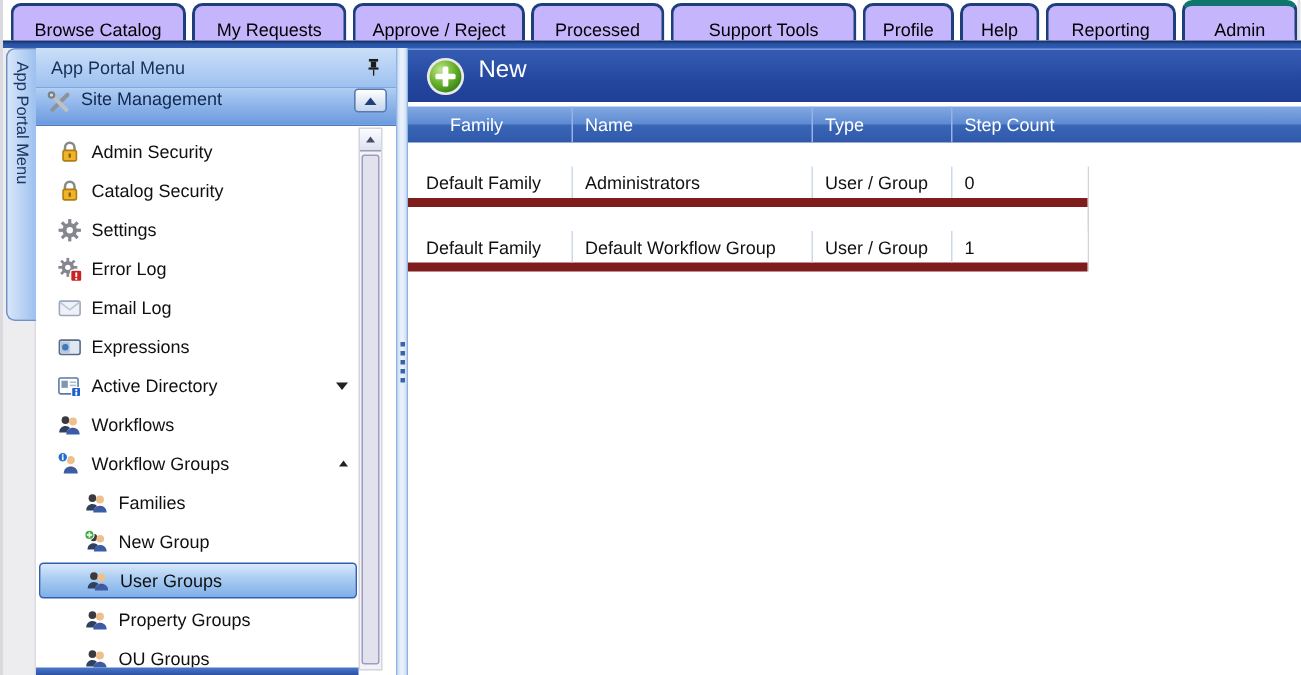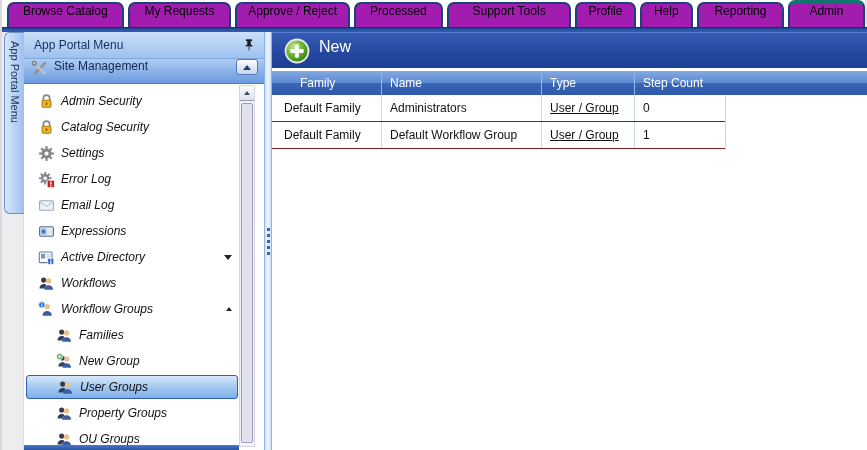--- a/index.html
+++ b/index.html
@@ -3,22 +3,22 @@
 <meta charset="utf-8">
 <style>
   * { margin:0; padding:0; box-sizing:border-box; }
   html,body { width:867px; height:450px; background:#fff; overflow:hidden;
     font-family:"Liberation Sans", sans-serif; font-size:12px; color:#111; }
   .screen { position:absolute; top:0; left:0; width:867px; height:450px; background:#fff;
     border-left:2px solid #d9d9de; border-right:2px solid #e4e4e8; }
 
   
   .tabbar { position:absolute; top:0; left:0; width:867px; height:27px; display:flex; align-items:flex-end; padding-left:5px; }
-  .tab { height:25px; margin-right:4px; background:#a21caf; border:2px solid #1d3f7c; border-bottom:none;
-    border-radius:7px 7px 0 0; display:flex; align-items:flex-start; justify-content:center;
+  .tab { height:25px; margin-right:4px; background:#c4b5fd; border:2px solid #1d3f7c; border-bottom:none;
+    border-radius:7px 7px 0 0; display:flex; align-items:flex-end; justify-content:center;
     font-size:12px; color:#000; cursor:pointer; position:relative; z-index:2; }
   .tab.active { height:27px; border-top:4px solid #0f766e; }
   .tab-underline { position:absolute; top:27px; left:0; width:867px; height:5px;
     background:linear-gradient(#0e2a5e, #2a52a5 45%, #2f5bb2); z-index:3; }
 
   
   .leftstrip { position:absolute; top:32px; left:0; width:22px; height:418px; background:#ededf0; border-right:1px solid #dcdce2; }
   .vtab { position:absolute; top:0; left:2px; width:20px; height:182px;
     background:linear-gradient(90deg,#d8e6fa,#9dc0ef); border:1px solid #6e93c9; border-right:none;
     border-radius:6px 0 0 6px; writing-mode:vertical-rl; display:flex; align-items:center;
@@ -31,21 +31,21 @@
   .sb-header .title { flex:1; }
   .sb-section { height:25px; background:linear-gradient(#aecdf3,#6b9adf); border-bottom:1px solid #4a7abf;
     display:flex; padding:0 6px; color:#12284f; cursor:pointer; }
   .sb-section .lbl { flex:1; margin-left:5px; }
   .collapse-btn { width:22px; height:16px; border:1px solid #587ab0; border-radius:3px;
     background:linear-gradient(#ffffff,#c3d4ec); display:flex; align-items:center; justify-content:center; cursor:pointer; }
   .tri-up { width:0; height:0; border-left:4px solid transparent; border-right:4px solid transparent; border-bottom:5px solid #1d3f7c; }
   .tri-dn { width:0; height:0; border-left:4px solid transparent; border-right:4px solid transparent; border-top:5px solid #222; }
   .tri-up.small { border-left-width:3px; border-right-width:3px; border-bottom:4px solid #222; }
 
-  .sb-list { position:absolute; top:53px; left:0; width:240px; height:360px; background:#fff; padding-top:3px; overflow:hidden;font-style:italic; }
+  .sb-list { position:absolute; top:53px; left:0; width:240px; height:360px; background:#fff; padding-top:3px; overflow:hidden; }
   .sb-item { height:26px; display:flex; align-items:center; padding-left:12px; padding-right:30px;
     color:#101010; cursor:pointer; position:relative; margin:0 26px 0 2px; }
   .sb-item.child { padding-left:30px; }
   .sb-item.selected { background:linear-gradient(#d9e8fa,#a9ccf2 45%,#7fafe9); border:1px solid #2f5fae; border-radius:3px; height:24px; margin-top:1px; margin-bottom:1px; }
   .sb-item .lbl { margin-left:6px; white-space:nowrap; }
   .sb-item .caret { position:absolute; right:6px; }
   .icon { width:17px; height:17px; flex:0 0 17px; display:inline-block; }
   .icon svg { width:100%; height:100%; display:block; }
 
   
@@ -71,25 +71,25 @@
   .new-btn .plus-ic { width:26px; height:26px; }
   .grid-header { margin-top:3px; height:24px; width:597px; background:linear-gradient(#83a9e2,#5d8ad2 48%,#3a66b6 52%,#2f58aa);
     display:flex; color:#fff; align-items:center; }
   .gh-cell { height:100%; display:flex; align-items:center; border-right:1px solid #93b4e6; padding-left:8px; cursor:pointer; }
   .gh-cell.c0 { width:110px; padding-left:28px; }
   .gh-cell.c1 { width:160px; }
   .gh-cell.c2 { width:93px; }
   .gh-cell.c3 { width:100px; border-right:none; }
   .gh-fill { flex:1; height:100%; }
   .grid-body { width:454px; border-right:1px solid #d3d3dd; }
-  .grow { height:27px; display:flex; align-items:center; border-bottom:1px solid #7f1d1d; background:#fff; cursor:pointer; }
+  .grow { height:27px; display:flex; align-items:center; border-bottom:6px solid #7f1d1d; background:#fff; cursor:pointer;margin-top:16px; }
   .gcell { height:100%; display:flex; align-items:center; padding-left:8px; border-right:1px solid #ccd9e8; color:#111; }
   .gcell.c0 { width:110px; padding-left:12px; }
   .gcell.c1 { width:160px; }
-  .gcell.c2 { width:93px;text-decoration:underline; }
+  .gcell.c2 { width:93px; }
   .gcell.c3 { width:90px; border-right:none; }
 </style>
 </head>
 <body>
 
 <div class="screen">
 
   <div class="tabbar">
     <div class="tab" style="width:118px">
         <span>Browse Catalog</span>

